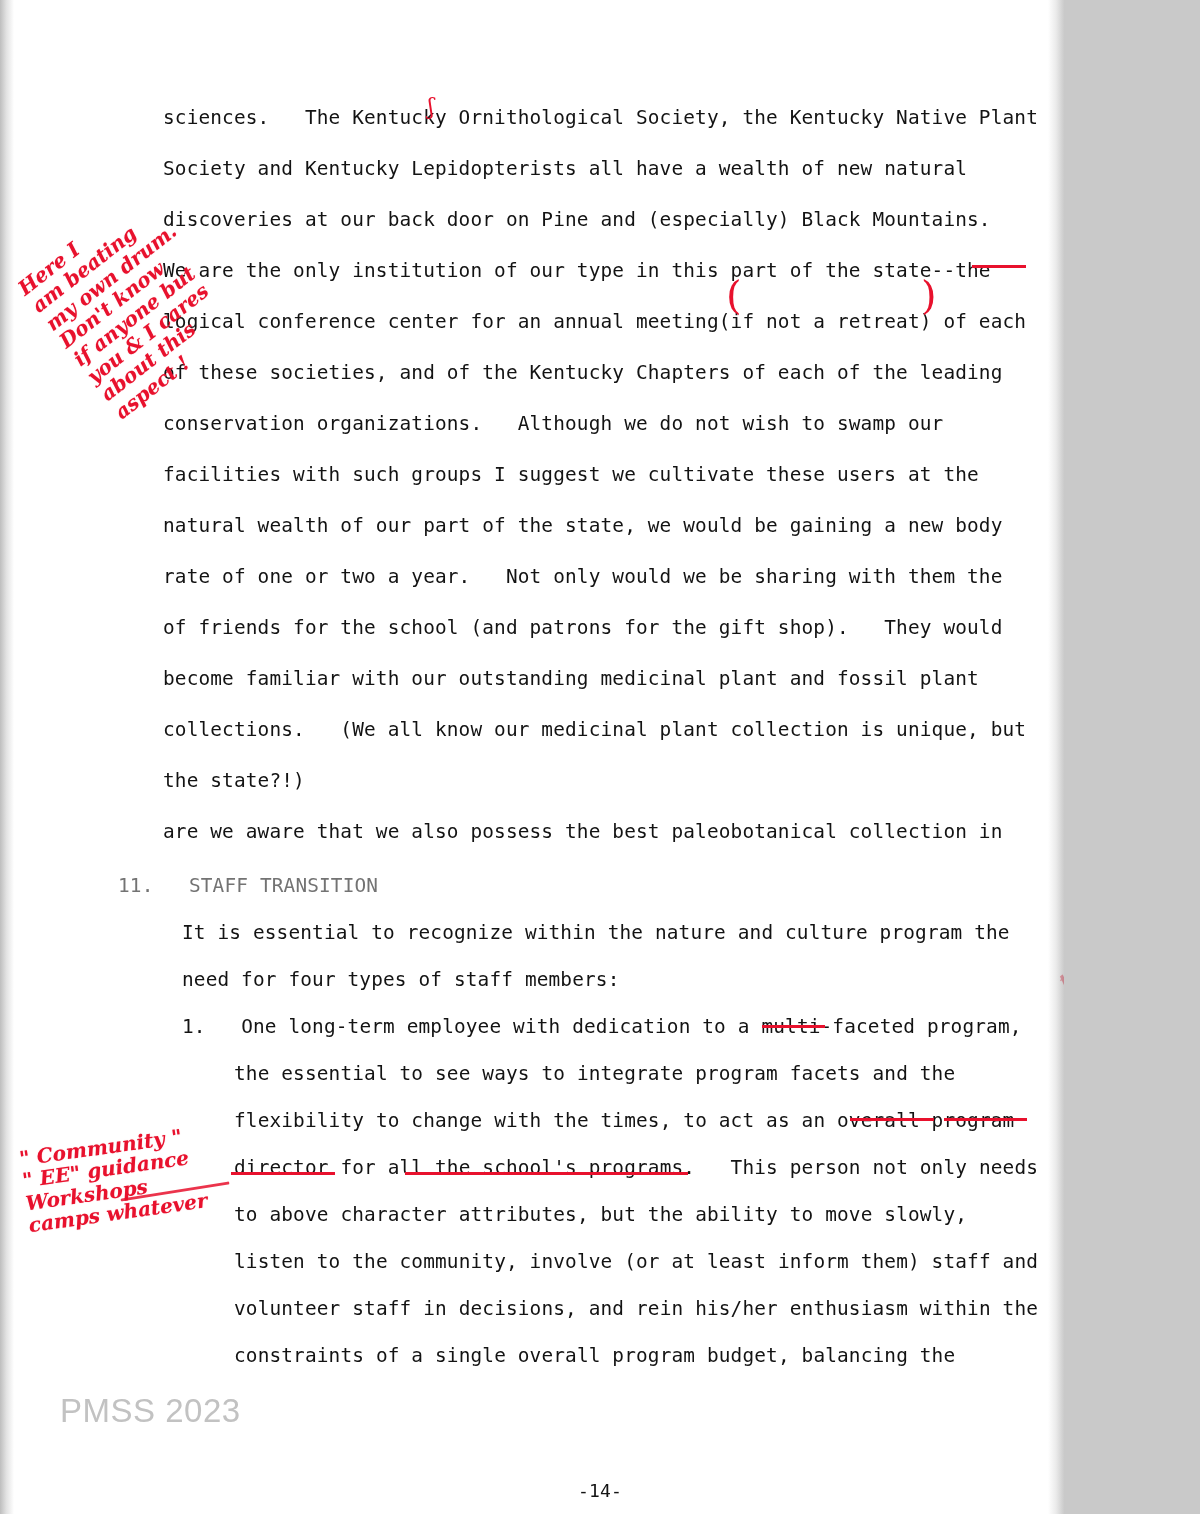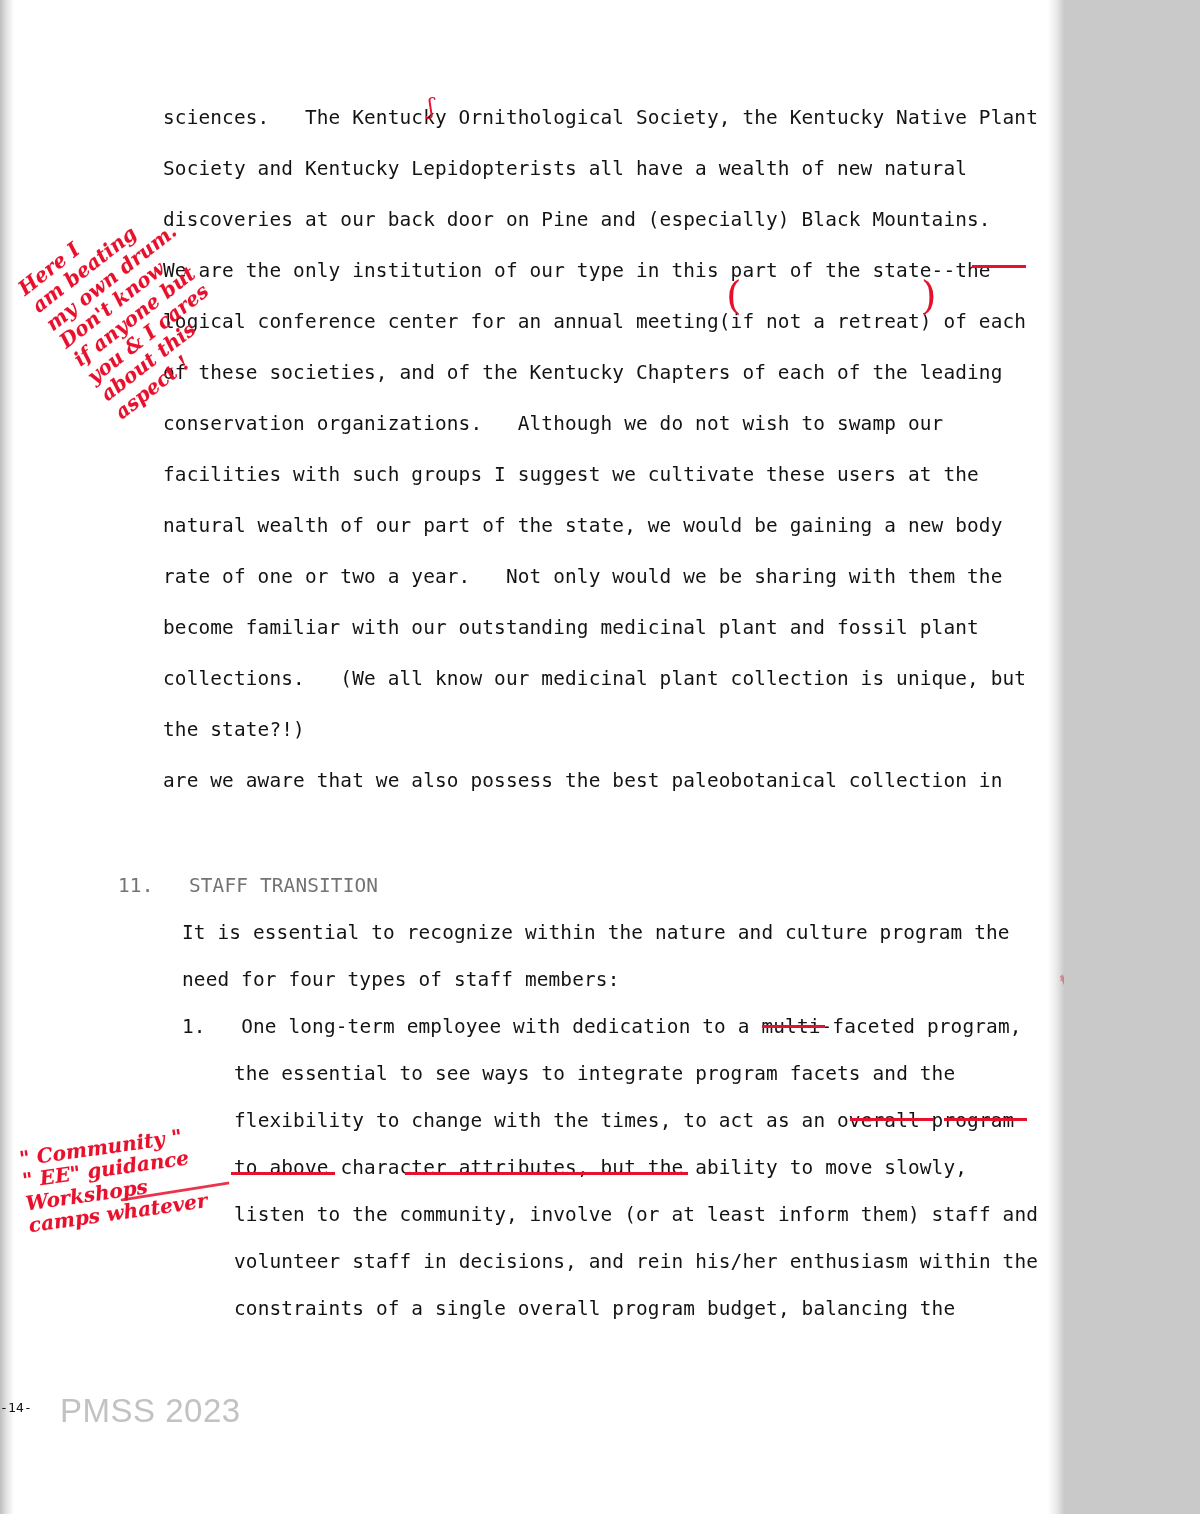--- a/index.html
+++ b/index.html
@@ -63,24 +63,24 @@
     letter-spacing: .15px;
     color: #737373;
   }
   .sec-body {
     margin-left: 64px;
   }
   .sec-body .line { height: 47px; line-height: 47px; }
 
   .page-num {
     position: absolute;
-    left: 0; top: 1400px;
+    left: 0; top: 1480px;
     width: 1200px;
-    text-align: left;
-    font-size: 13px;
+    text-align: center;
+    font-size: 18px;
     color: #131313;
     letter-spacing: .2px;
   }
   .watermark {
     position: absolute;
     left: 60px;
     top: 1392px;
     font-family: "Liberation Sans", sans-serif;
     font-size: 33px;
     color: #c2c2c2;
@@ -155,20 +155,21 @@
     <div class="line">sciences.   The Kentucky Ornithological Society, the Kentucky Native Plant</div>
     <div class="line">Society and Kentucky Lepidopterists all have a wealth of new natural</div>
     <div class="line">discoveries at our back door on Pine and (especially) Black Mountains.</div>
     <div class="line">We are the only institution of our type in this part of the state--the</div>
     <div class="line">logical conference center for an annual meeting(if not a retreat) of each</div>
     <div class="line">of these societies, and of the Kentucky Chapters of each of the leading</div>
     <div class="line">conservation organizations.   Although we do not wish to swamp our</div>
     <div class="line">facilities with such groups I suggest we cultivate these users at the</div>
     <div class="line">natural wealth of our part of the state, we would be gaining a new body</div>
     <div class="line">rate of one or two a year.   Not only would we be sharing with them the</div>
+    <div class="line">of friends for the school (and patrons for the gift shop).   They would</div>
     <div class="line">become familiar with our outstanding medicinal plant and fossil plant</div>
     <div class="line">collections.   (We all know our medicinal plant collection is unique, but</div>
     <div class="line">the state?!)</div>
     <div class="line">are we aware that we also possess the best paleobotanical collection in</div>
   </div>
 
   <div class="ul-red" style="left:972px; top:265px; width:54px;"></div>
 
   <div class="caret" style="left:428px; top:96px;">ʃ</div>
 
@@ -178,20 +179,21 @@
   <div class="section">
     <div class="sec-head"><span>11.</span>   <span>STAFF TRANSITION</span></div>
     <div class="sec-body">
       <div class="line">It is essential to recognize within the nature and culture program the</div>
       <div class="line">need for four types of staff members:</div>
     </div>
     <div class="sec-body">
       <div class="line"><span>1.</span>   <span>One long-term employee with dedication to a multi-faceted program,</span></div>
       <div class="line" style="margin-left:52px;">the essential to see ways to integrate program facets and the</div>
       <div class="line" style="margin-left:52px;">flexibility to change with the times, to act as an overall program</div>
+      <div class="line" style="margin-left:52px;">director for all the school's programs.   This person not only needs</div>
       <div class="line" style="margin-left:52px;">to above character attributes, but the ability to move slowly,</div>
       <div class="line" style="margin-left:52px;">listen to the community, involve (or at least inform them) staff and</div>
       <div class="line" style="margin-left:52px;">volunteer staff in decisions, and rein his/her enthusiasm within the</div>
       <div class="line" style="margin-left:52px;">constraints of a single overall program budget, balancing the</div>
     </div>
   </div>
 
   <div class="ul-red" style="left:762px; top:1025px; width:63px;"></div>
   <div class="ul-red" style="left:850px; top:1118px; width:84px;"></div>
   <div class="ul-red" style="left:944px; top:1118px; width:83px;"></div>

